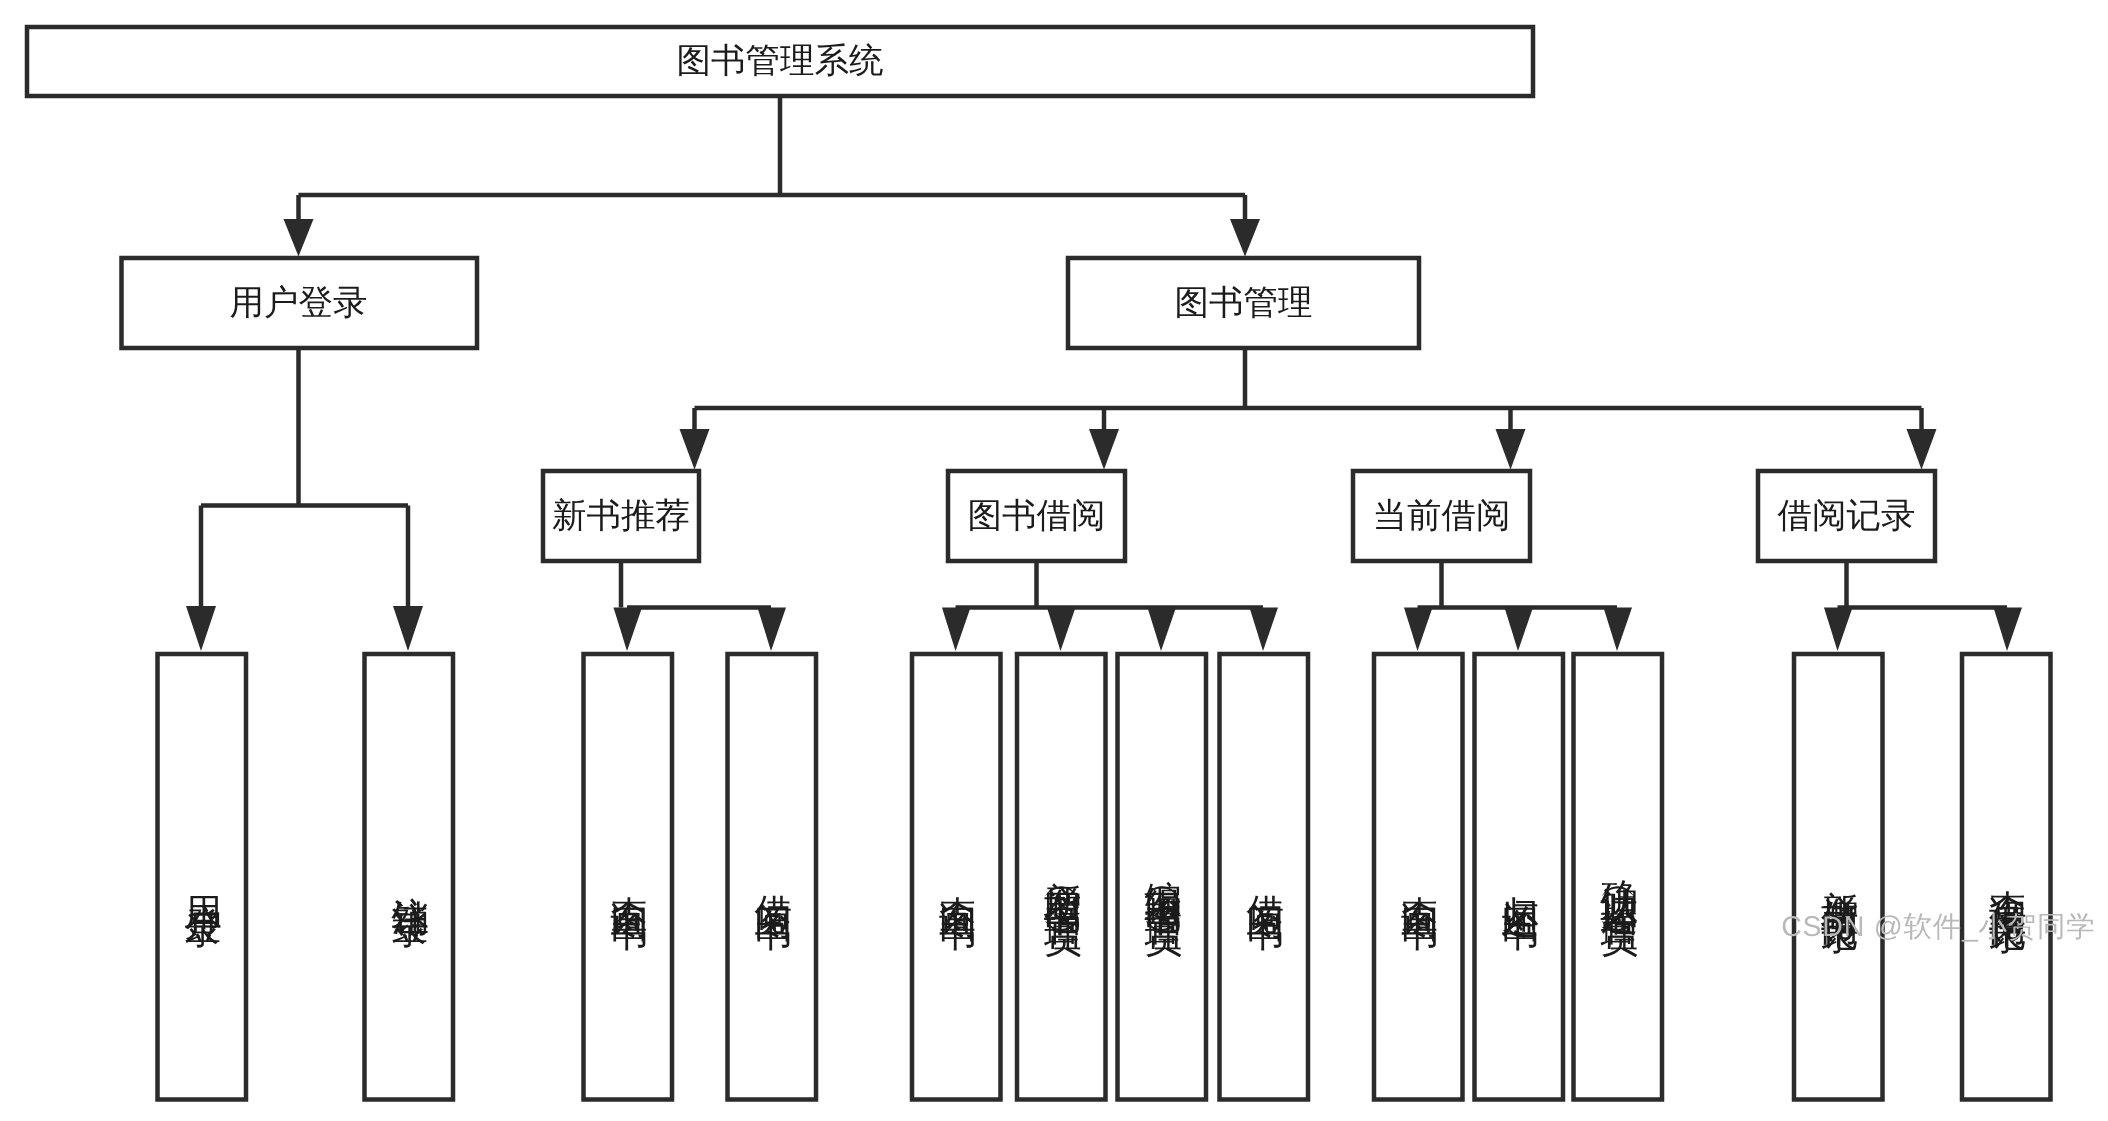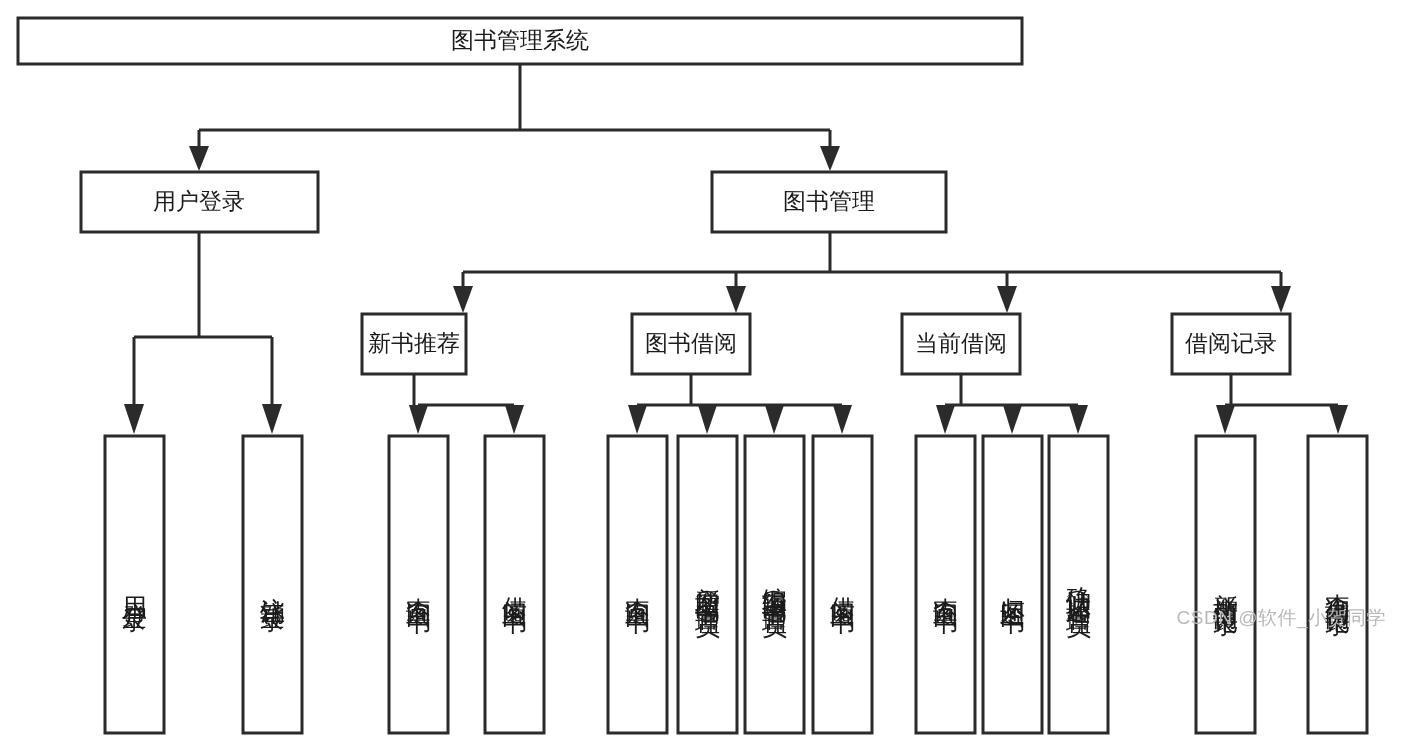--- a/index.html
+++ b/index.html
@@ -54,21 +54,21 @@
     font-size: 25px;
     fill: #1b1b1b;
     writing-mode: vertical-rl;
     text-orientation: upright;
     letter-spacing: 4px;
     text-anchor: middle;
     dominant-baseline: central;
   }
   .watermark {
     position: absolute;
-    right: 19px;
+    right: 8px;
     bottom: 4px;
     font-family: "Liberation Sans", "DejaVu Sans", sans-serif;
     font-size: 19px;
     color: #b9b9b9;
     white-space: nowrap;
     letter-spacing: 0.5px;
   }
 </style>
 </head>
 <body>

